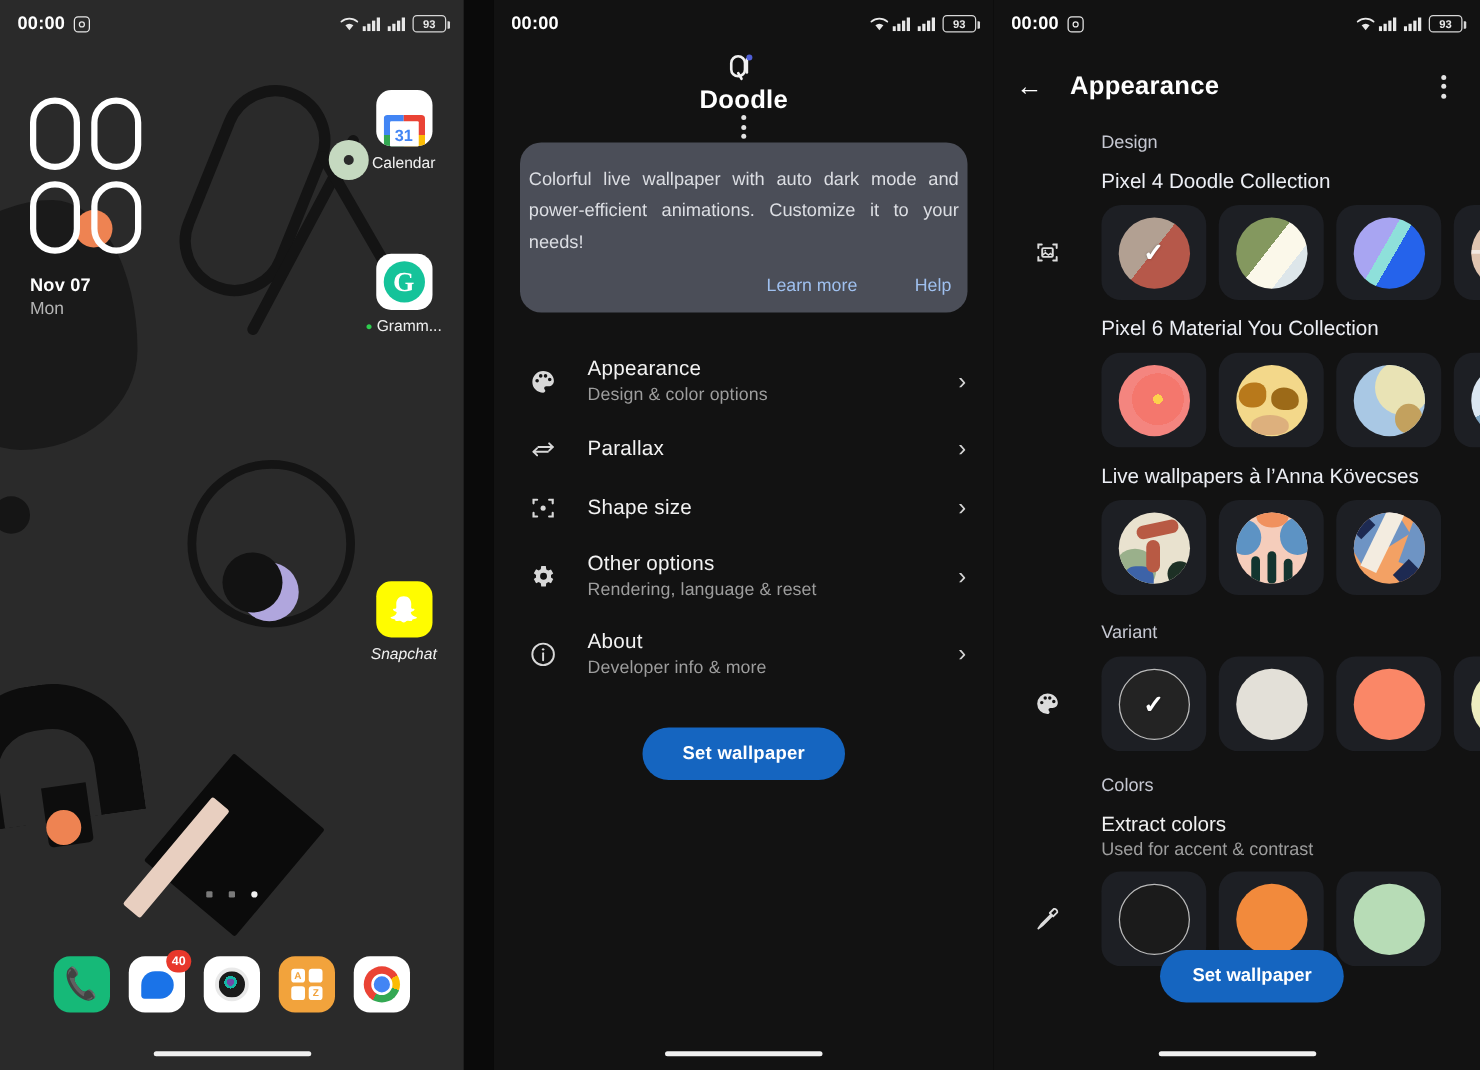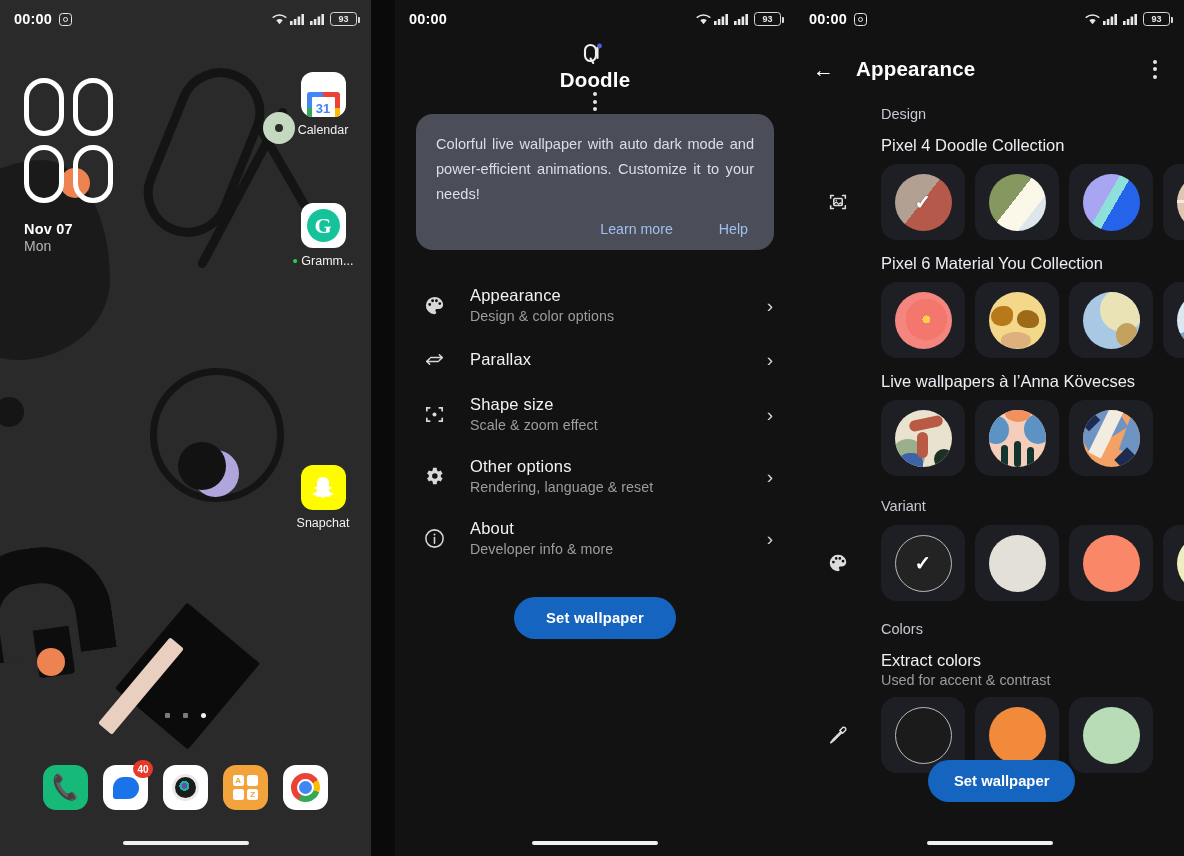--- a/index.html
+++ b/index.html
@@ -98,21 +98,21 @@
     width:45px; height:45px; margin:0 auto; border-radius:12px;
     display:flex; align-items:center; justify-content:center; overflow:hidden;
     position:relative;
   }
   .app .lbl { margin-top:6px; color:#f0f0f0; font-size:12.5px; white-space:nowrap;
     overflow:hidden; text-overflow:ellipsis; }
   .app .lbl .gdot { color:#2ecc4e; font-size:15px; line-height:0; vertical-align:-1px; }
   .app-calendar { left:291px; top:72px; }
   .app-gramm   { left:291px; top:203px; }
   .app-binance { left:291px; top:338px; }
-  .app-snap    { left:291px; top:465px; }
+  .app-snap    { left:291px; top:465px;font-style:italic; }
   .greendisc { position:absolute; left:263px; top:112px; width:32px; height:32px; background:#c5d9c0; border-radius:50%; z-index:11;
      display:flex;align-items:center;justify-content:center;}
   .greendisc i { width:8px;height:8px;background:#2b2b2b;border-radius:50%;display:block;}
 
   .ic-cal { background:#fff; }
   .ic-cal .cal-grid { width:33px;height:33px; position:relative; border-radius:3px; overflow:hidden;margin-top:27px;}
   .ic-cal .q { position:absolute; width:50%; height:50%; }
   .ic-cal .q1 { left:0;top:0;background:#4285f4;}
   .ic-cal .q2 { right:0;top:0;background:#ea4335;}
   .ic-cal .q3 { left:0;bottom:0;background:#34a853;}
@@ -163,21 +163,21 @@
   .panel-app {
     position:relative; width:400px; height:856px; background:#121212; flex:0 0 400px; overflow:hidden;
   }
   .appbar { display:flex; align-items:center; height:62px; padding:0 18px;flex-direction:column; }
   .appbar .brush { width:30px; height:30px; position:relative; }
   .appbar .title { flex:1; text-align:center; color:#fff; font-size:20.5px; font-weight:bold; letter-spacing:.2px;}
   .kebab { width:22px; display:flex; flex-direction:column; align-items:center; gap:3.5px; }
   .kebab i { width:4px;height:4px;background:#e3e3e3;border-radius:50%;display:block;}
 
   .infocard {
-    margin:14px 21px 0; background:#4b4e58; border-radius:17px; padding:18px 20px 13px;
+    margin:14px 21px 0; background:#4b4e58; border-radius:17px; padding:18px 7px 13px;
   }
   .infocard p { color:#dcdee3; font-size:14.6px; line-height:25px; text-align:justify; }
   .infocard .actions { display:flex; justify-content:flex-end; gap:46px; margin-top:14px; padding-right:6px;}
   .infocard .actions a { color:#9fc0ef; font-size:14.2px; text-decoration:none; font-weight:500;}
 
   .setlist { margin-top:24px; }
   .setrow { display:flex; align-items:center; padding:12px 22px 12px 20px; }
   .setrow .ico { width:38px; flex:0 0 38px; display:flex; align-items:center; justify-content:center; color:#d8d8d8; }
   .setrow .txt { flex:1; padding-left:17px; }
   .setrow .t1 { color:#f2f2f2; font-size:16.5px; letter-spacing:.2px; }
@@ -444,21 +444,20 @@
           <svg width="23" height="23" viewBox="0 0 24 24" stroke="#d8d8d8" stroke-width="1.8" fill="none" stroke-linecap="round">
             <path d="M4 8V5h3"></path>
               <path d="M17 5h3v3"></path>
               <path d="M20 16v3h-3"></path>
               <path d="M7 19H4v-3"></path>
             <circle cx="12" cy="12" r="2.1" fill="#d8d8d8" stroke="none"></circle>
           </svg>
         </span>
         <span class="txt">
           <span class="t1">Shape size</span>
-          <span class="t2" style="display:block">Scale &amp; zoom effect</span>
         </span>
         <span class="chev">›</span>
       </div>
 
       <div class="setrow">
         <span class="ico">
           <svg width="22" height="22" viewBox="0 0 24 24" fill="#d8d8d8">
             <path d="M19.4 13a7.6 7.6 0 0 0 0-2l2-1.5-2-3.5-2.4 1a7.6 7.6 0 0 0-1.7-1L14.9 3h-4l-.4 2.9c-.6.2-1.2.6-1.7 1l-2.4-1-2 3.5L6.4 11a7.6 7.6 0 0 0 0 2l-2 1.5 2 3.5 2.4-1c.5.4 1.1.8 1.7 1l.4 2.9h4l.4-2.9c.6-.2 1.2-.6 1.7-1l2.4 1 2-3.5-2-1.5zM12.9 15a3 3 0 1 1 0-6 3 3 0 0 1 0 6z"></path>
           </svg>
         </span>

